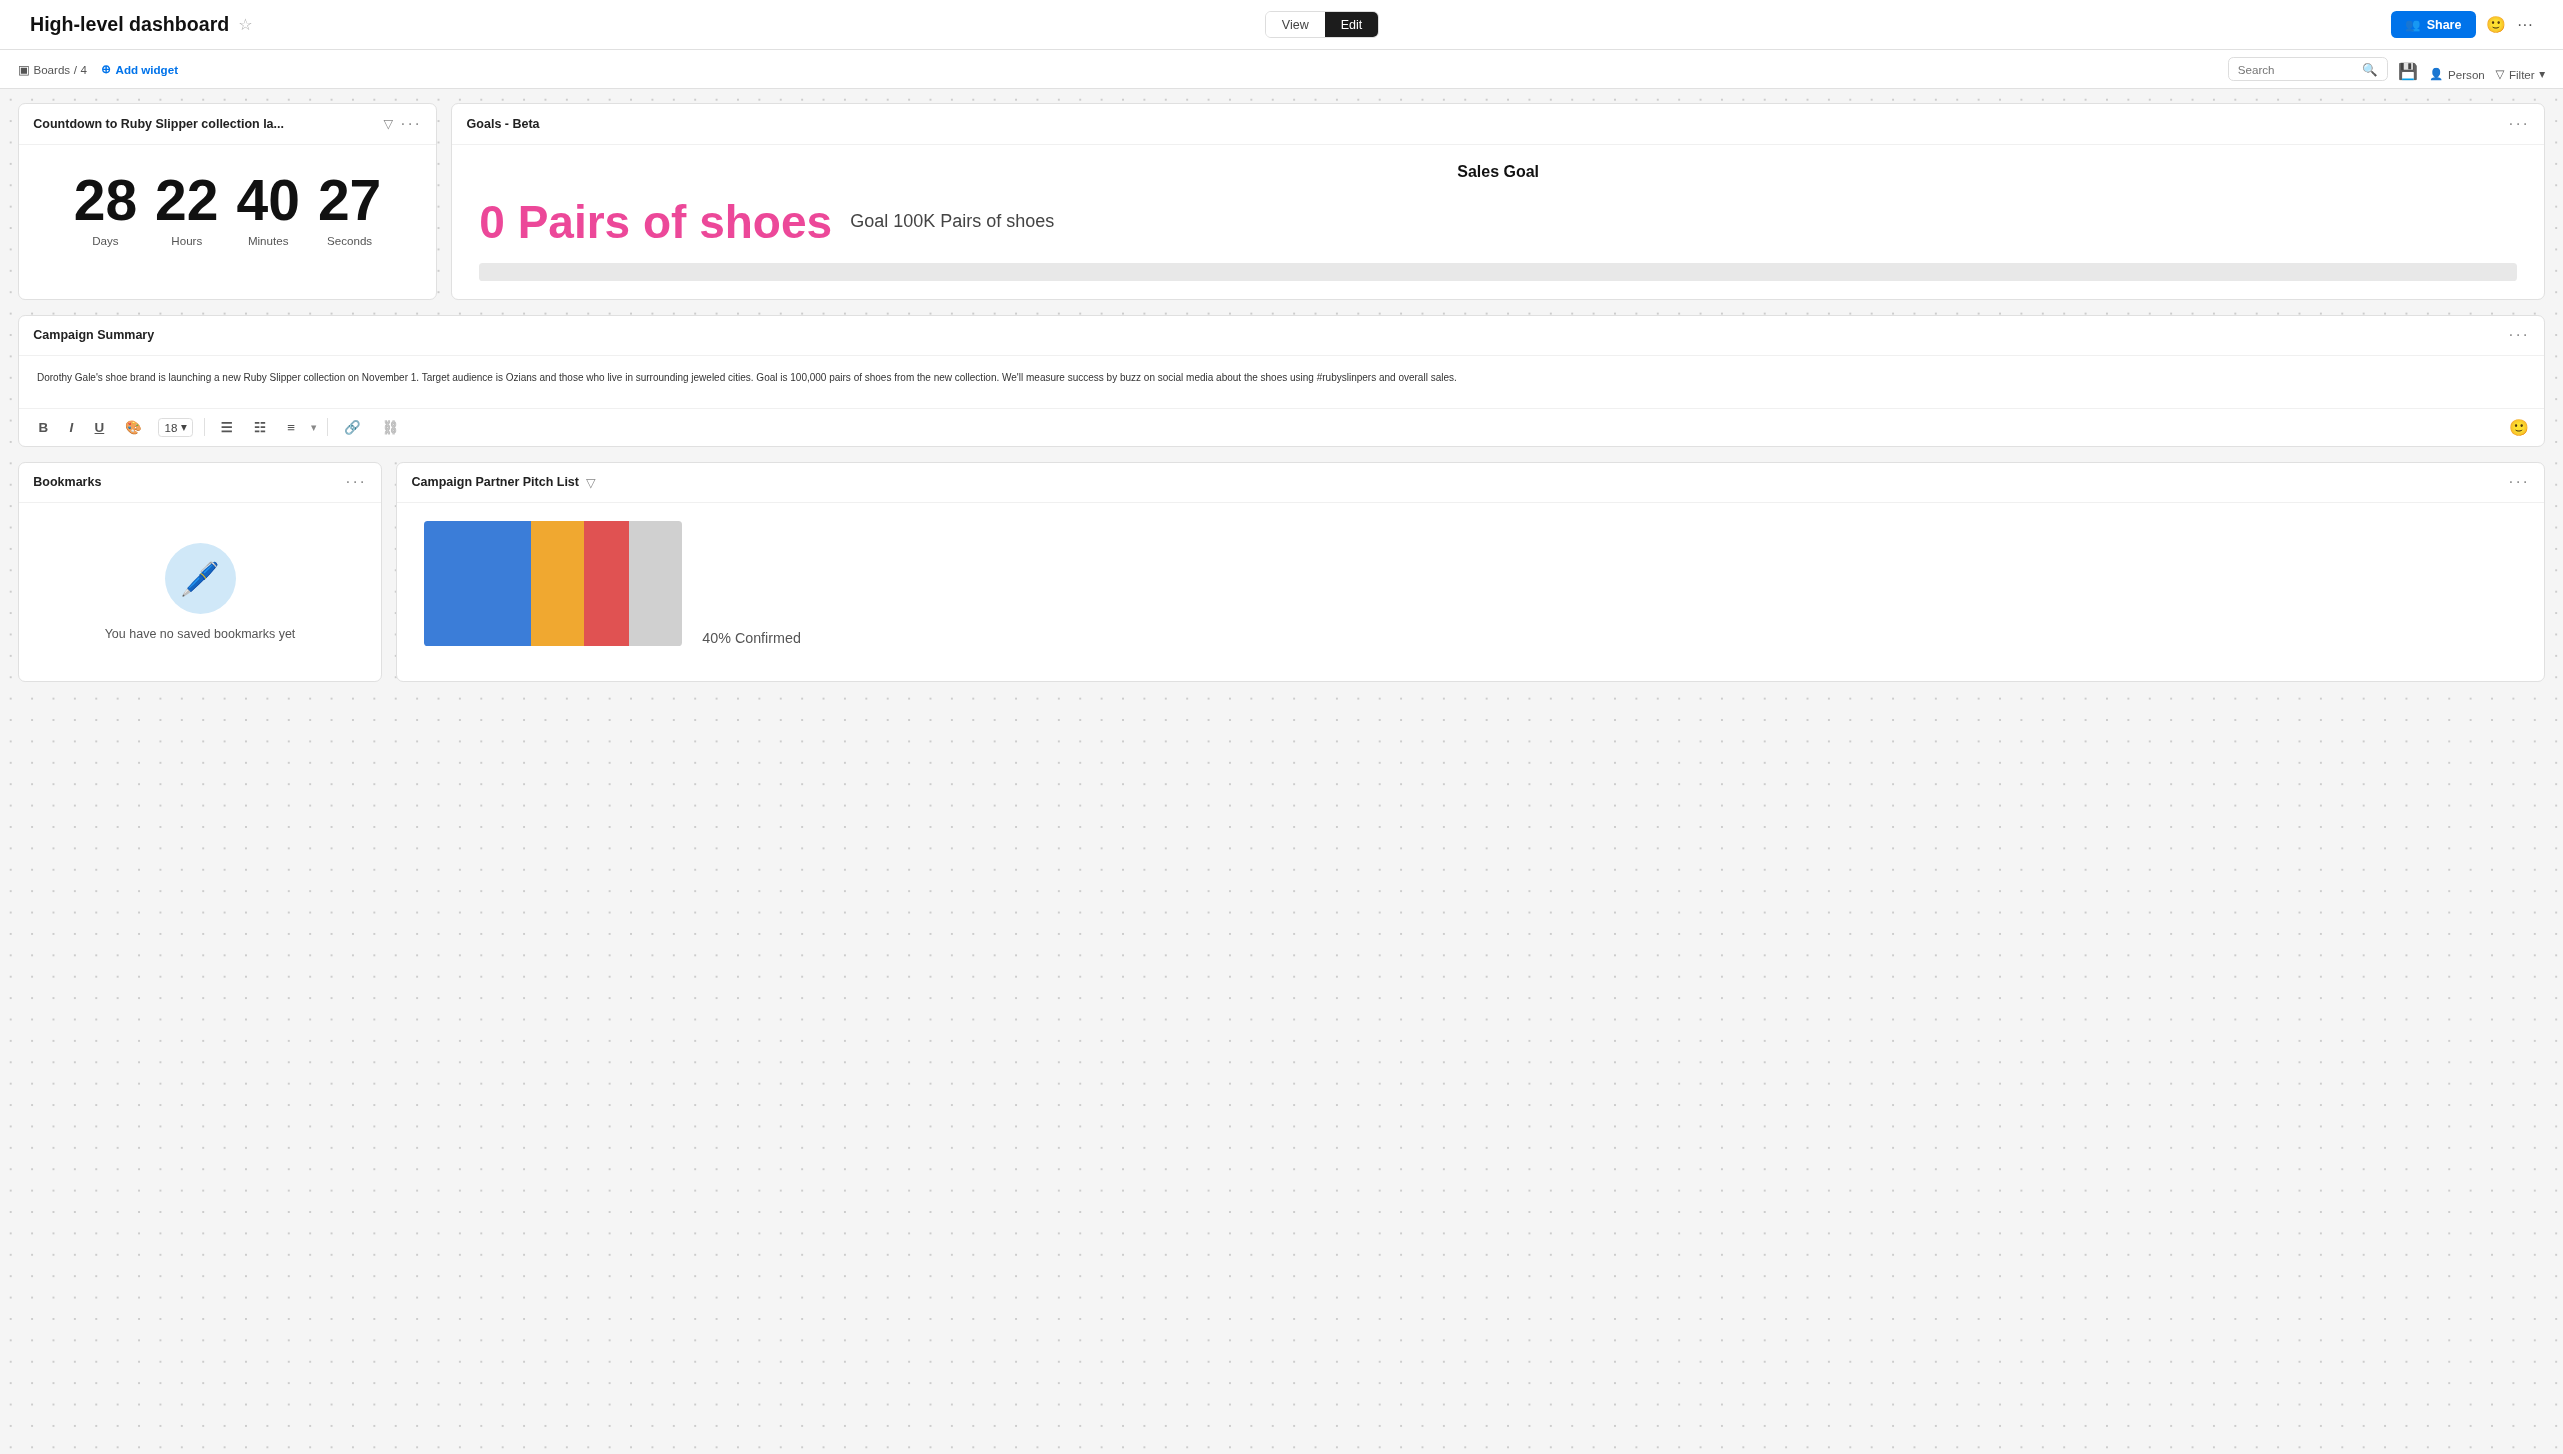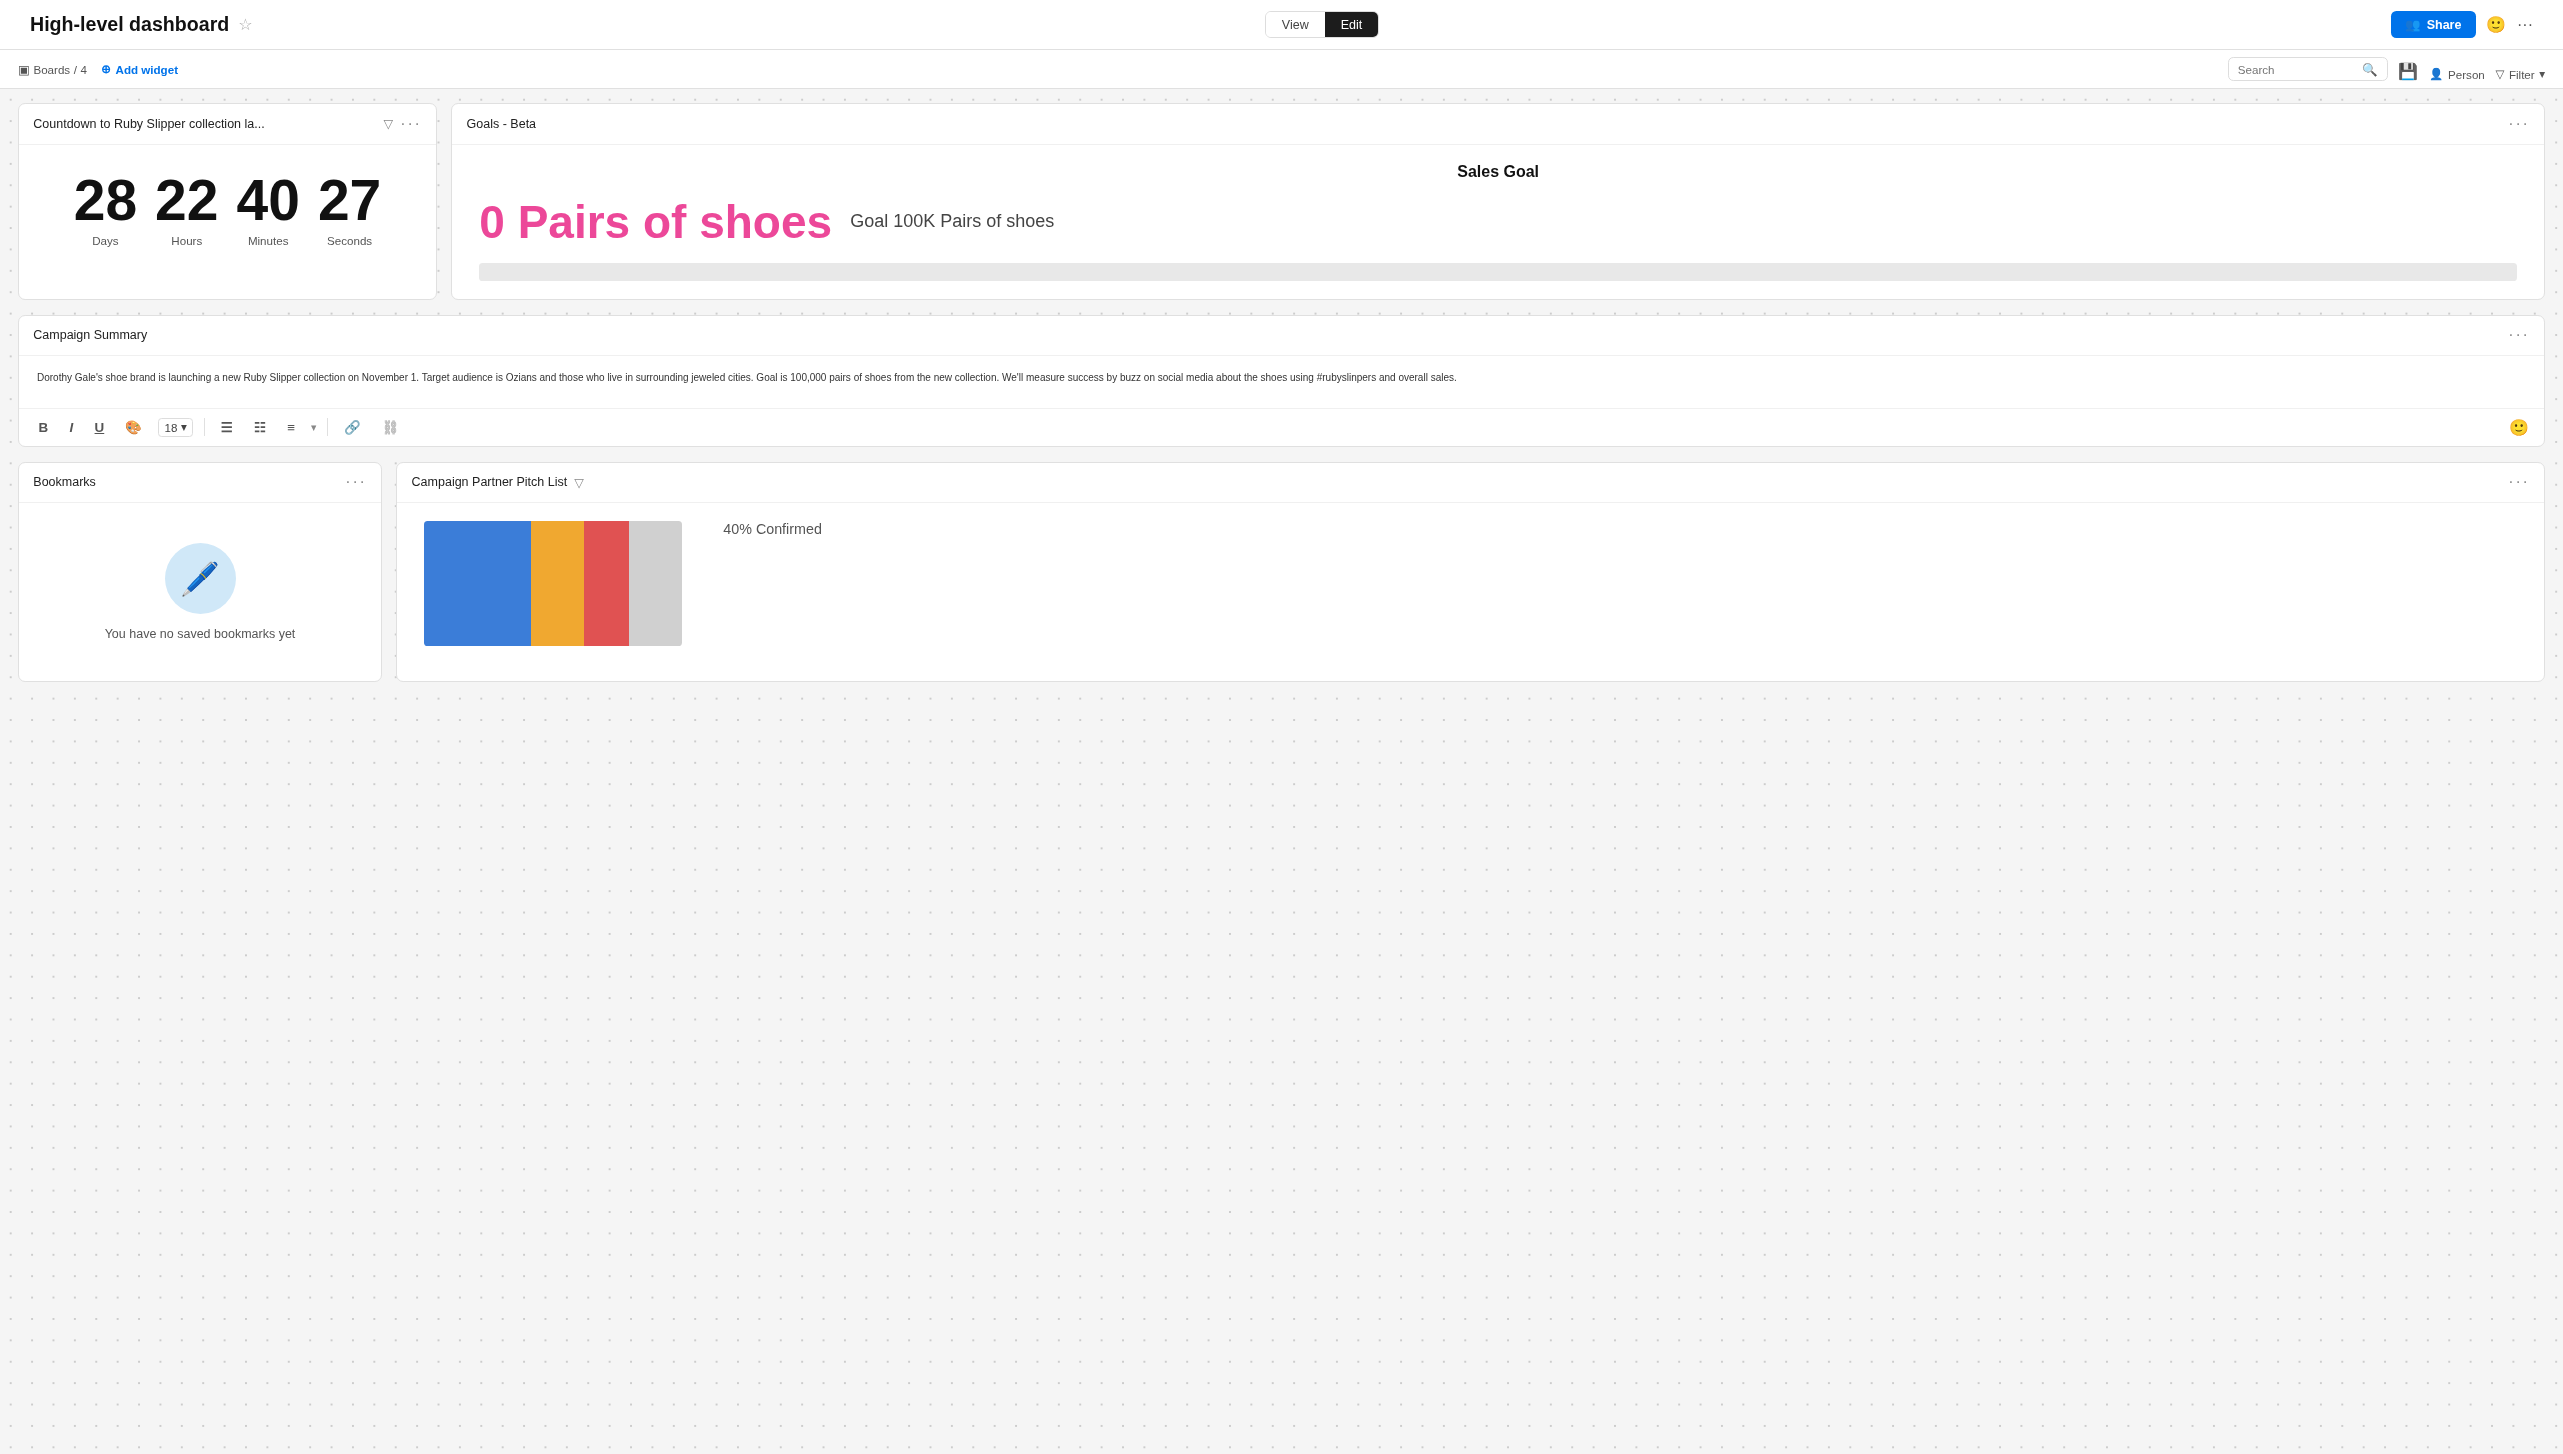--- a/index.html
+++ b/index.html
@@ -61,21 +61,21 @@
 
     
     .widget-card {
       background: #fff; border-radius: 7.1px; border: 0.9px solid #e0e0e0;
       overflow: hidden;
     }
     .widget-header {
       display: flex; align-items: center; justify-content: space-between;
       padding: 10.7px 14.3px; border-bottom: 0.9px solid #f0f0f0;
     }
-    .widget-title { font-size: 12.5px; font-weight: 400; color: #222; }
+    .widget-title { font-size: 12.5px; font-weight: 700; color: #222; }
     .widget-actions { display: flex; align-items: center; gap: 7.1px; }
     .filter-icon-btn { background: none; border: none; cursor: pointer; color: #888; font-size: 12.5px; }
     .more-btn { background: none; border: none; cursor: pointer; color: #888; font-size: 16px; letter-spacing: 1.8px; }
 
     
     .countdown-widget { width: 419px; flex-shrink: 0; }
     .countdown-body { padding: 27px 18px; display: flex; justify-content: center; align-items: center; }
     .countdown-numbers { display: flex; gap: 18px; align-items: center; }
     .countdown-unit { text-align: center; }
     .countdown-number { font-size: 57px; font-weight: 700; color: #111; line-height: 1; }
@@ -118,21 +118,21 @@
     .bookmarks-body { padding: 27px 18px; display: flex; flex-direction: column; align-items: center; gap: 12.5px; min-height: 178px; justify-content: center; }
     .bookmark-icon-circle {
       width: 71px; height: 71px; border-radius: 50%; background: #d0e8f8;
       display: flex; align-items: center; justify-content: center;
       font-size: 32px; position: relative;
     }
     .bookmarks-empty-text { font-size: 12.5px; color: #555; }
 
     
     .pitch-widget { flex: 1; }
-    .pitch-body { padding: 18px 27px; display: flex; align-items: flex-start; gap: 41px; }
+    .pitch-body { padding: 18px 27px; display: flex; align-items: flex-end; gap: 20px; }
     .pitch-chart { display: flex; gap: 0; height: 125px; align-items: stretch; border-radius: 3.6px; overflow: hidden; }
     .pitch-bar { height: 100%; }
     .pitch-confirmed { font-size: 14.3px; color: #555; }
 
     
     .main {
       background-image: radial-gradient(circle, #ccc 0.9px, transparent 0.9px);
       background-size: 21.4px 21.4px;
       background-color: #f5f5f5;
     }

